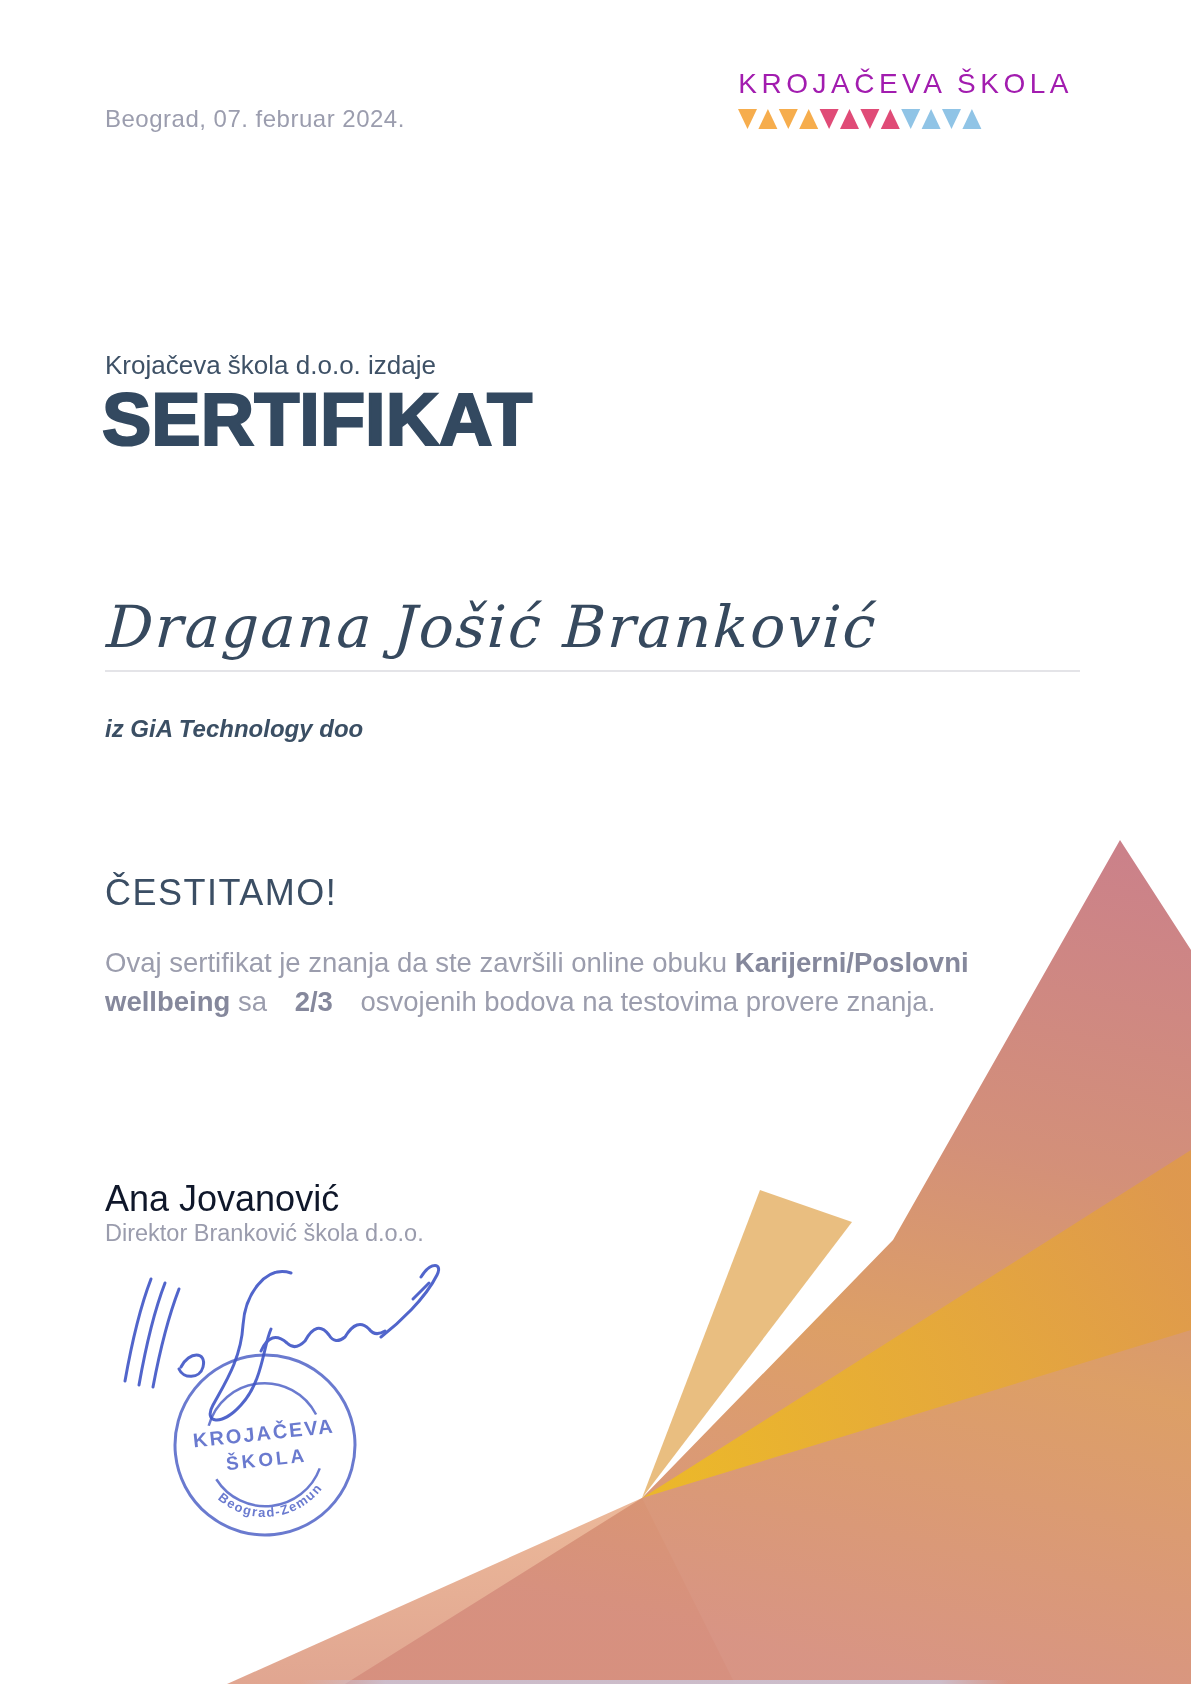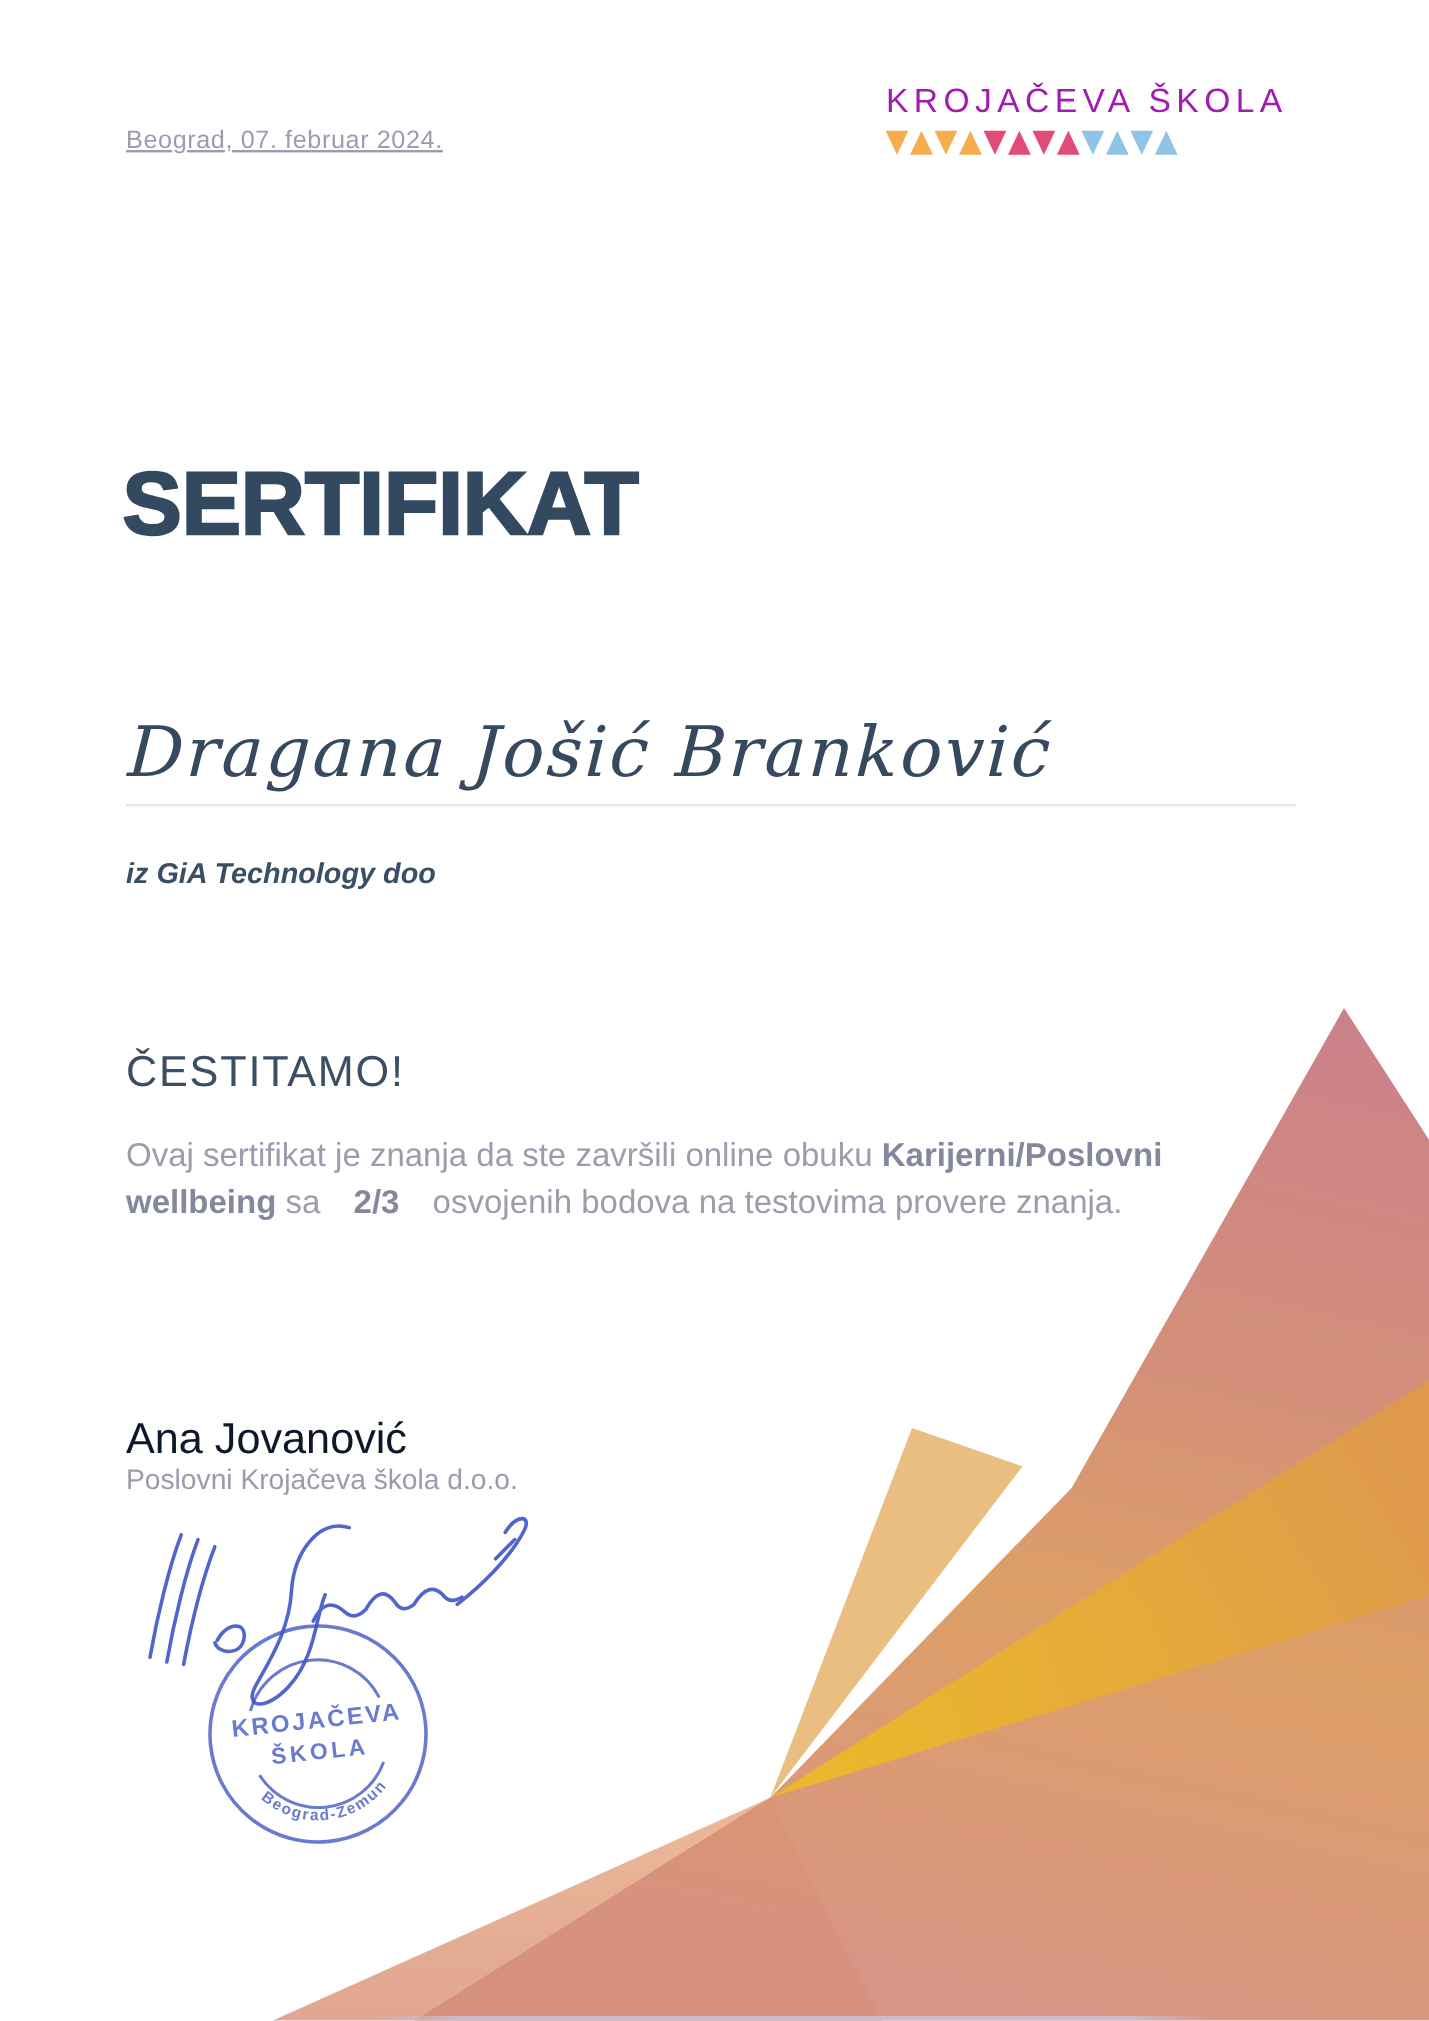--- a/index.html
+++ b/index.html
@@ -5,21 +5,21 @@
   html,body{margin:0;padding:0;background:#ffffff;}
   .page{
     position:relative;
     width:1191px;height:1684px;
     background:#ffffff;
     overflow:hidden;
     font-family:"Liberation Sans",sans-serif;
   }
   .abs{position:absolute;}
   
-  .date-line{left:105px;top:105px;font-size:21px;color:#9b9dae;letter-spacing:.5px;text-decoration:underline;}
+  .date-line{left:105px;top:105px;font-size:24px;color:#9b9dae;letter-spacing:.5px;}
   .logo-block{top:68px;right:118px;text-align:left;}
   .logo-text{font-size:28px;font-weight:400;color:#a21caf;letter-spacing:4.5px;white-space:nowrap;}
   .logo-band{display:block;margin-top:8px;}
   
   .issuer-line{left:105px;top:350px;font-size:26px;color:#3e5166;}
   .cert-title{
     left:102px;top:383px;font-size:74px;line-height:1;
     font-weight:900;color:#334960;letter-spacing:0px;
     -webkit-text-stroke:2.2px #334960;
   }
@@ -95,33 +95,34 @@
         <polygon points="102,21 121,21 111.5,1" fill="#e04b77"></polygon>
         <polygon points="122.39999999999999,1 141.39999999999998,1 131.89999999999998,21" fill="#e04b77"></polygon>
         <polygon points="142.79999999999998,21 161.79999999999998,21 152.29999999999998,1" fill="#e04b77"></polygon>
         <polygon points="163.2,1 182.2,1 172.7,21" fill="#90c4e6"></polygon>
         <polygon points="183.6,21 202.6,21 193.1,1" fill="#90c4e6"></polygon>
         <polygon points="204,1 223,1 213.5,21" fill="#90c4e6"></polygon>
         <polygon points="224.39999999999998,21 243.39999999999998,21 233.89999999999998,1" fill="#90c4e6"></polygon>
       </svg>
   </div>
 
+  <div class="abs fg issuer-line">Krojačeva škola d.o.o. izdaje</div>
   <div class="abs fg cert-title">SERTIFIKAT</div>
 
   <div class="abs recipient-name">Dragana Jošić Branković</div>
   <div class="abs fg name-underline"></div>
   <div class="abs fg recipient-company">iz GiA Technology doo</div>
 
   <div class="abs fg congrats-heading">ČESTITAMO!</div>
   <div class="abs body-text">
     <span>Ovaj sertifikat je znanja da ste završili online obuku </span><b>Karijerni/Poslovni wellbeing</b><span> sa </span><b class="score">2/3</b><span> osvojenih bodova na testovima provere znanja.</span>
   </div>
 
   <div class="abs signer-name">Ana Jovanović</div>
-  <div class="abs signer-title">Poslovni Krojačeva škola d.o.o.</div>
+  <div class="abs signer-title">Direktor Branković škola d.o.o.</div>
 
   <svg class="abs signature-svg" width="350" height="170" viewBox="0 0 350 170" aria-hidden="true" fill="none" stroke="#3f55c6" stroke-width="3" stroke-linecap="round" opacity="0.9">
     <path d="M30,126 C36,92 46,50 56,24"></path>
     <path d="M44,130 C50,96 60,54 70,28"></path>
     <path d="M58,132 C64,100 74,60 84,34"></path>
     <path d="M86,112 c8,-16 26,-16 22,0 c-3,12 -20,12 -24,2"></path>
     <path d="M196,18 C170,10 150,40 148,70 C146,104 130,128 118,150 C108,168 126,172 146,150 C168,126 168,92 176,74"></path>
     <path d="M166,96 q10,-22 26,-8 q8,8 18,-2 q12,-22 24,-6 q6,10 16,2 q12,-20 24,-8 q6,8 16,2"></path>
     <path d="M286,82 C304,68 330,44 342,20 C348,8 336,6 326,22"></path>
     <path d="M318,44 l16,-16"></path>

